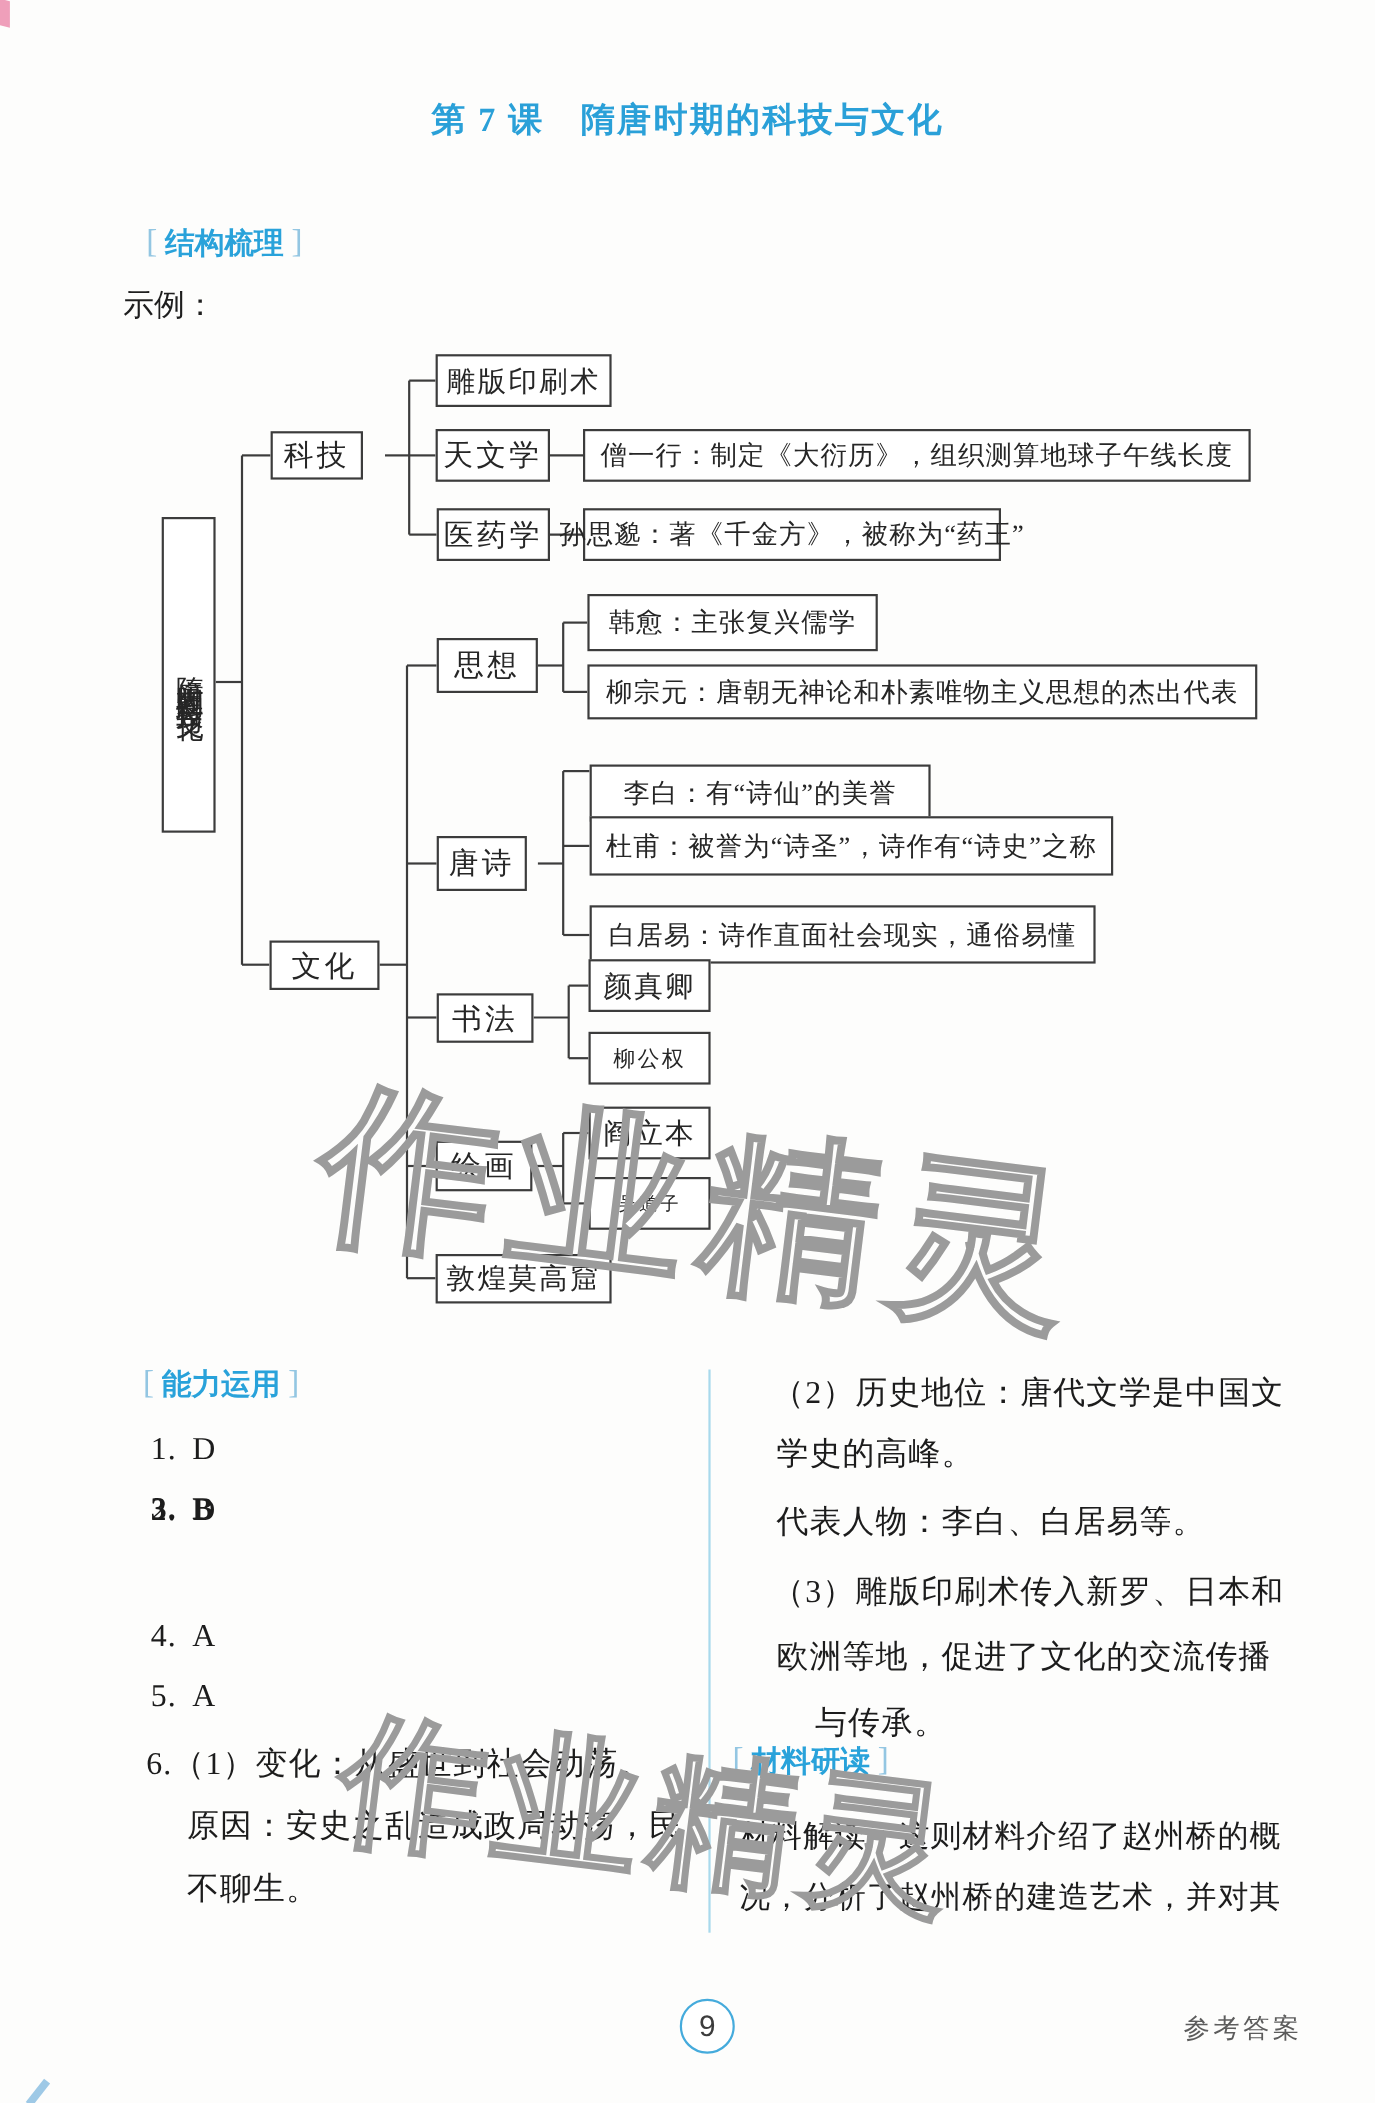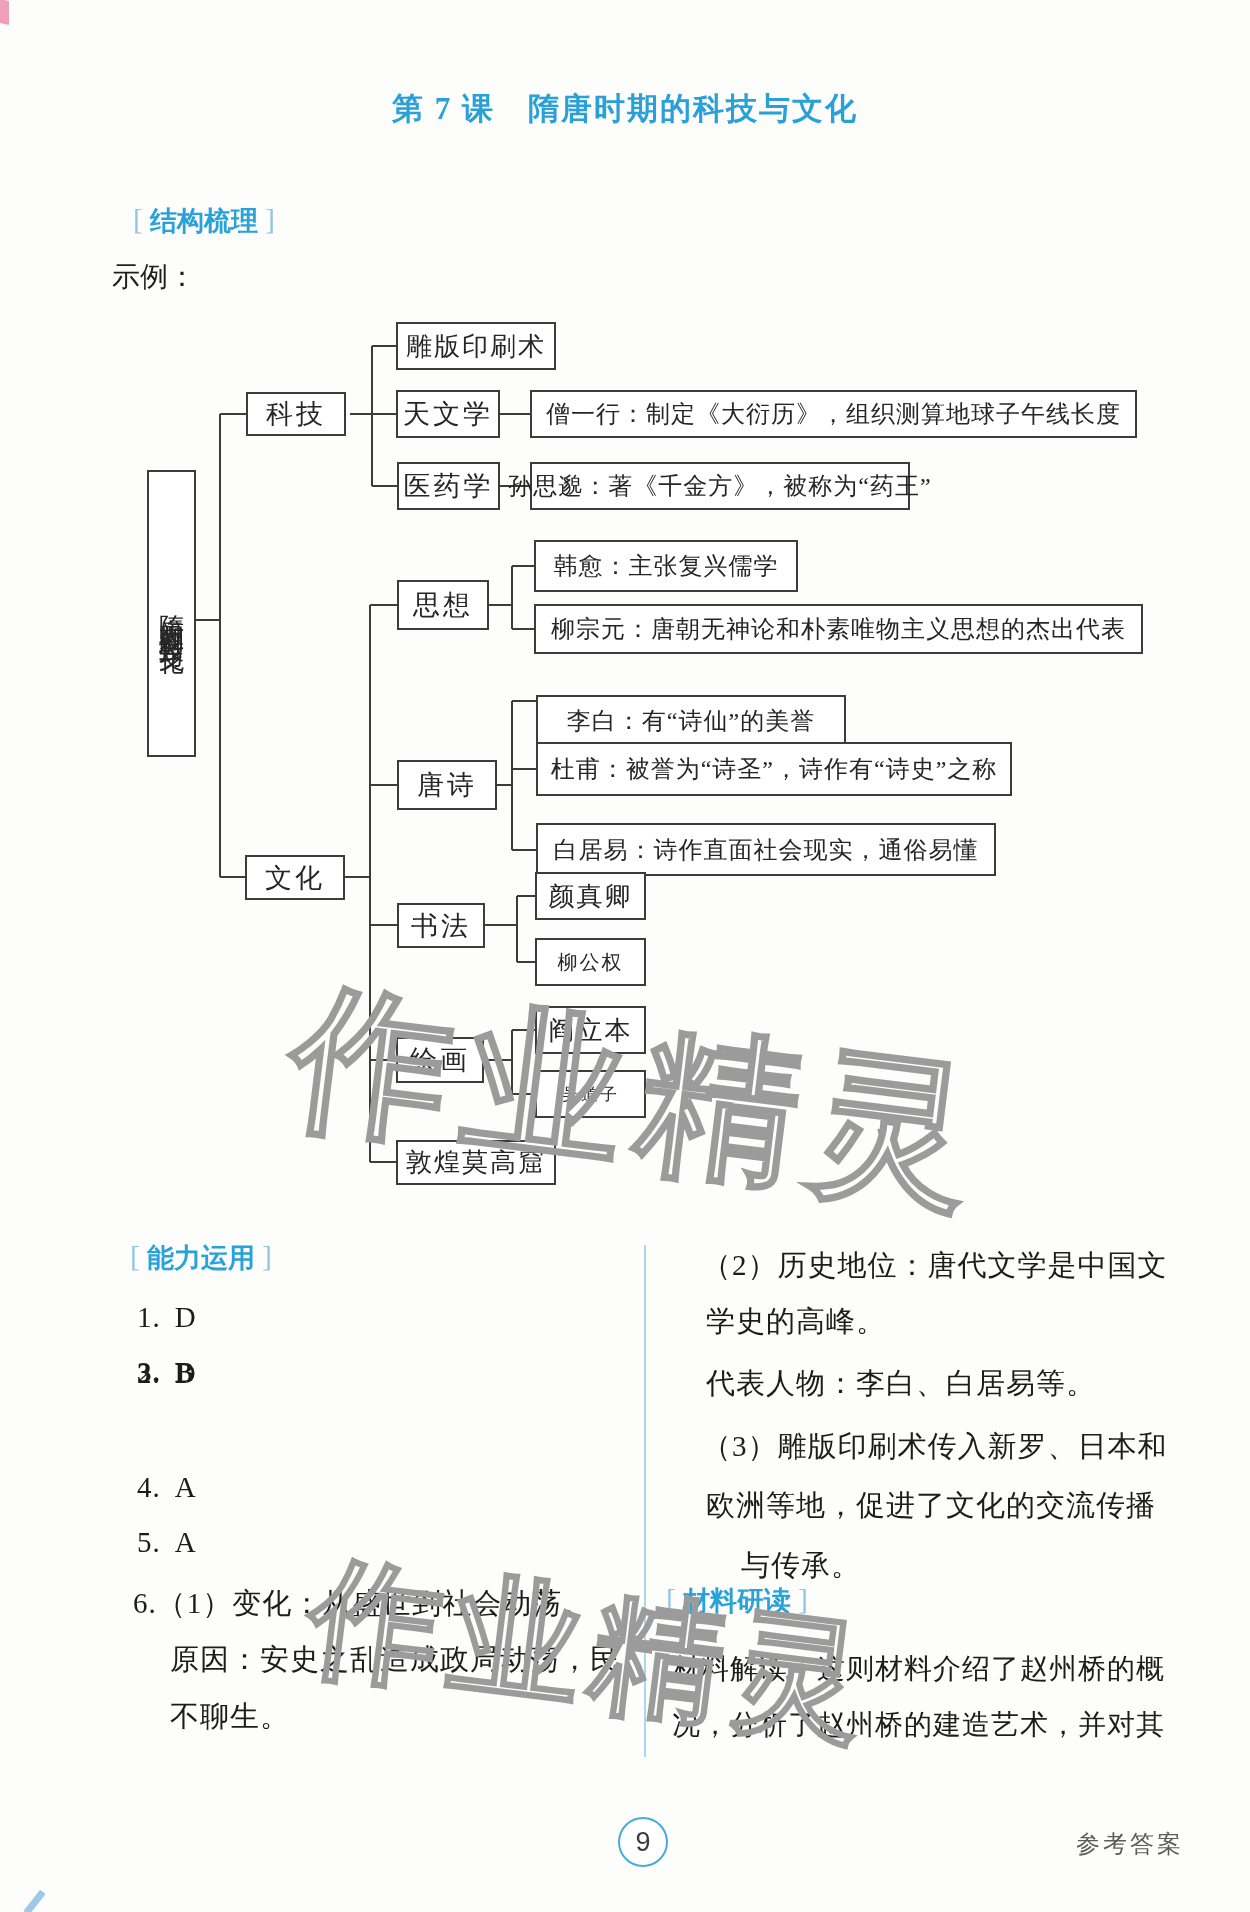--- a/index.html
+++ b/index.html
@@ -107,34 +107,34 @@
 
       <line x1="484" y1="1060" x2="512" y2="1060"></line>
       <line x1="512" y1="1030" x2="512" y2="1094"></line>
       <line x1="512" y1="1030" x2="535" y2="1030"></line>
       <line x1="512" y1="1094" x2="535" y2="1094"></line>
     </g>
   </svg>
 
   <div class="tbox root" style="left:147px;top:470px;width:49px;height:287px;">隋唐时期的科技与文化</div>
 
-  <div class="tbox cat" style="left:246px;top:392px;width:100px;height:44px;">科技</div>
+  <div class="tbox cat" style="left:246px;top:392px;width:84px;height:44px;">科技</div>
   <div class="tbox" style="left:396px;top:322px;width:160px;height:48px;font-size:26px;letter-spacing:2px;">雕版印刷术</div>
   <div class="tbox cat" style="left:396px;top:390px;width:104px;height:48px;">天文学</div>
   <div class="tbox" style="left:530px;top:390px;width:607px;height:48px;">僧一行：制定《大衍历》，组织测算地球子午线长度</div>
   <div class="tbox cat" style="left:397px;top:462px;width:103px;height:48px;">医药学</div>
   <div class="tbox" style="left:530px;top:462px;width:380px;height:48px;">孙思邈：著《千金方》，被称为“药王”</div>
 
   <div class="tbox cat" style="left:245px;top:855px;width:100px;height:45px;">文化</div>
 
   <div class="tbox cat" style="left:397px;top:580px;width:92px;height:50px;">思想</div>
   <div class="tbox" style="left:534px;top:540px;width:264px;height:52px;">韩愈：主张复兴儒学</div>
   <div class="tbox" style="left:534px;top:604px;width:609px;height:50px;">柳宗元：唐朝无神论和朴素唯物主义思想的杰出代表</div>
 
-  <div class="tbox cat" style="left:397px;top:760px;width:100px;height:50px;">唐诗</div>
+  <div class="tbox cat" style="left:397px;top:760px;width:82px;height:50px;">唐诗</div>
   <div class="tbox" style="left:536px;top:675px;width:310px;height:52px;margin-top:20px;">李白：有“诗仙”的美誉</div>
   <div class="tbox" style="left:536px;top:742px;width:476px;height:54px;">杜甫：被誉为“诗圣”，诗作有“诗史”之称</div>
   <div class="tbox" style="left:536px;top:823px;width:460px;height:53px;">白居易：诗作直面社会现实，通俗易懂</div>
 
   <div class="tbox cat" style="left:397px;top:903px;width:88px;height:45px;">书法</div>
   <div class="tbox" style="left:535px;top:872px;width:111px;height:48px;font-size:26px;letter-spacing:2px;">颜真卿</div>
   <div class="tbox" style="left:535px;top:938px;width:111px;height:48px;font-size:20px;letter-spacing:2px;">柳公权</div>
 
   <div class="tbox cat" style="left:396px;top:1037px;width:88px;height:46px;">绘画</div>
   <div class="tbox" style="left:535px;top:1006px;width:111px;height:48px;font-size:26px;letter-spacing:2px;">阎立本</div>

